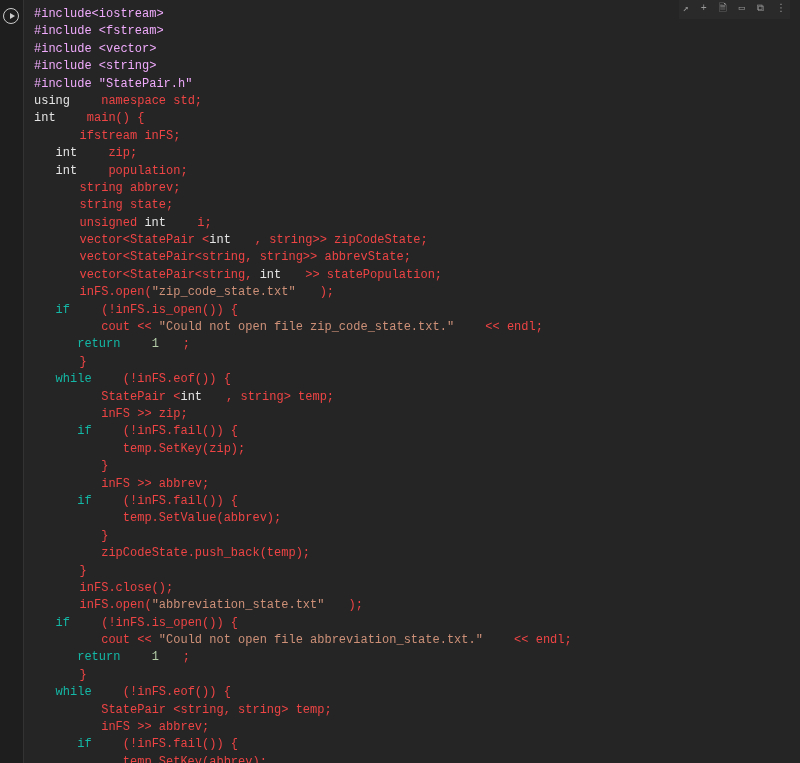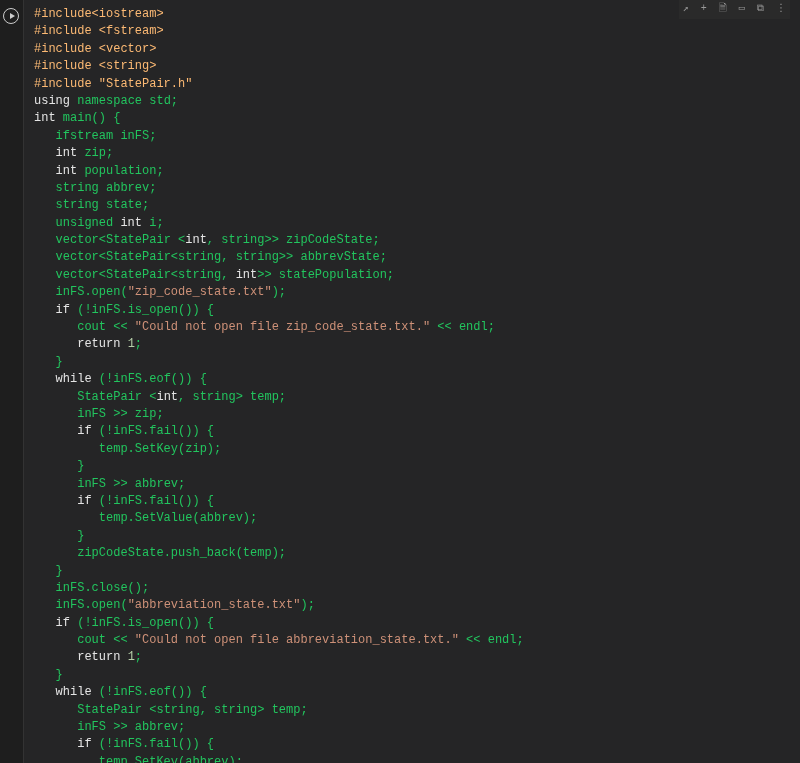--- a/index.html
+++ b/index.html
@@ -59,26 +59,26 @@
     left: 24px;
     right: 0;
     top: 0;
     bottom: 0;
     background: #252526;
     padding: 6px 10px;
     overflow: hidden;
     white-space: pre;
   }
   .line { white-space: pre; }
-  .tok-pp { color: #fdba74; }
-  .tok-kw { color: #e5e5e5; }
+  .tok-pp { color: #f0abfc; }
+  .tok-kw { color: #14b8a6; }
   .tok-type { color: #e5e5e5; }
   .tok-str { color: #ce9178; }
   .tok-num { color: #b5cea8; }
-  .tok-id { color: #22c55e; }
+  .tok-id { color: #ef4444; margin-left: 24px; }
 </style>
 </head>
 <body>
 
 <div class="gutter">
   <div class="run-btn"></div>
 </div>
 
 <div class="top-bar">
   <span>↗</span>

